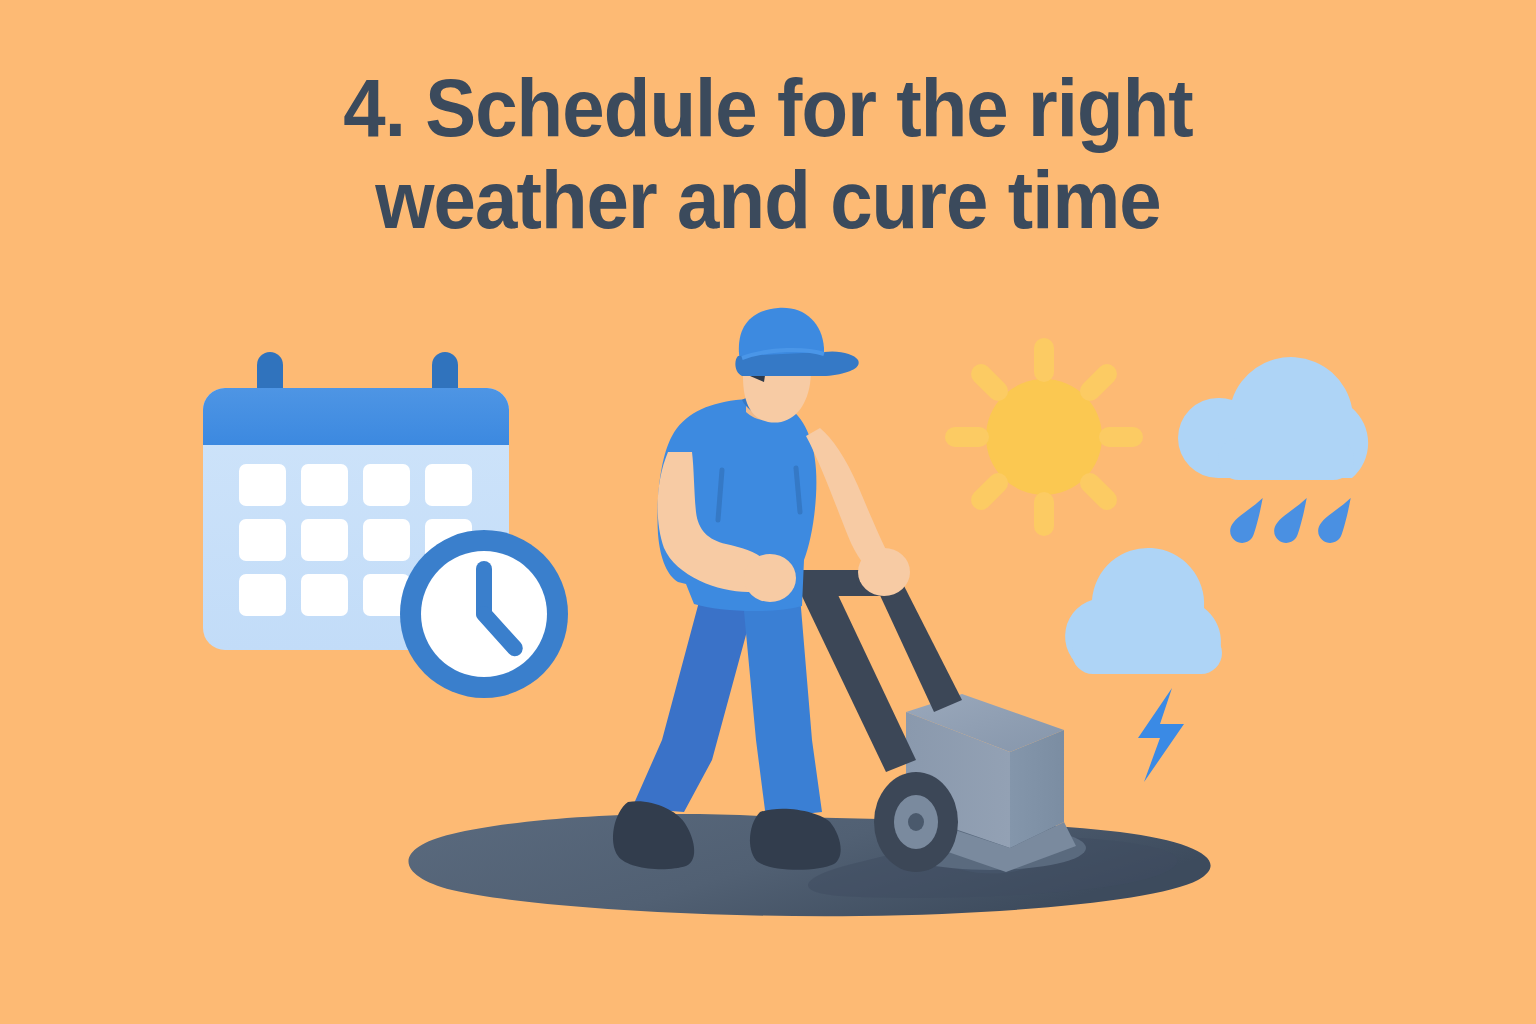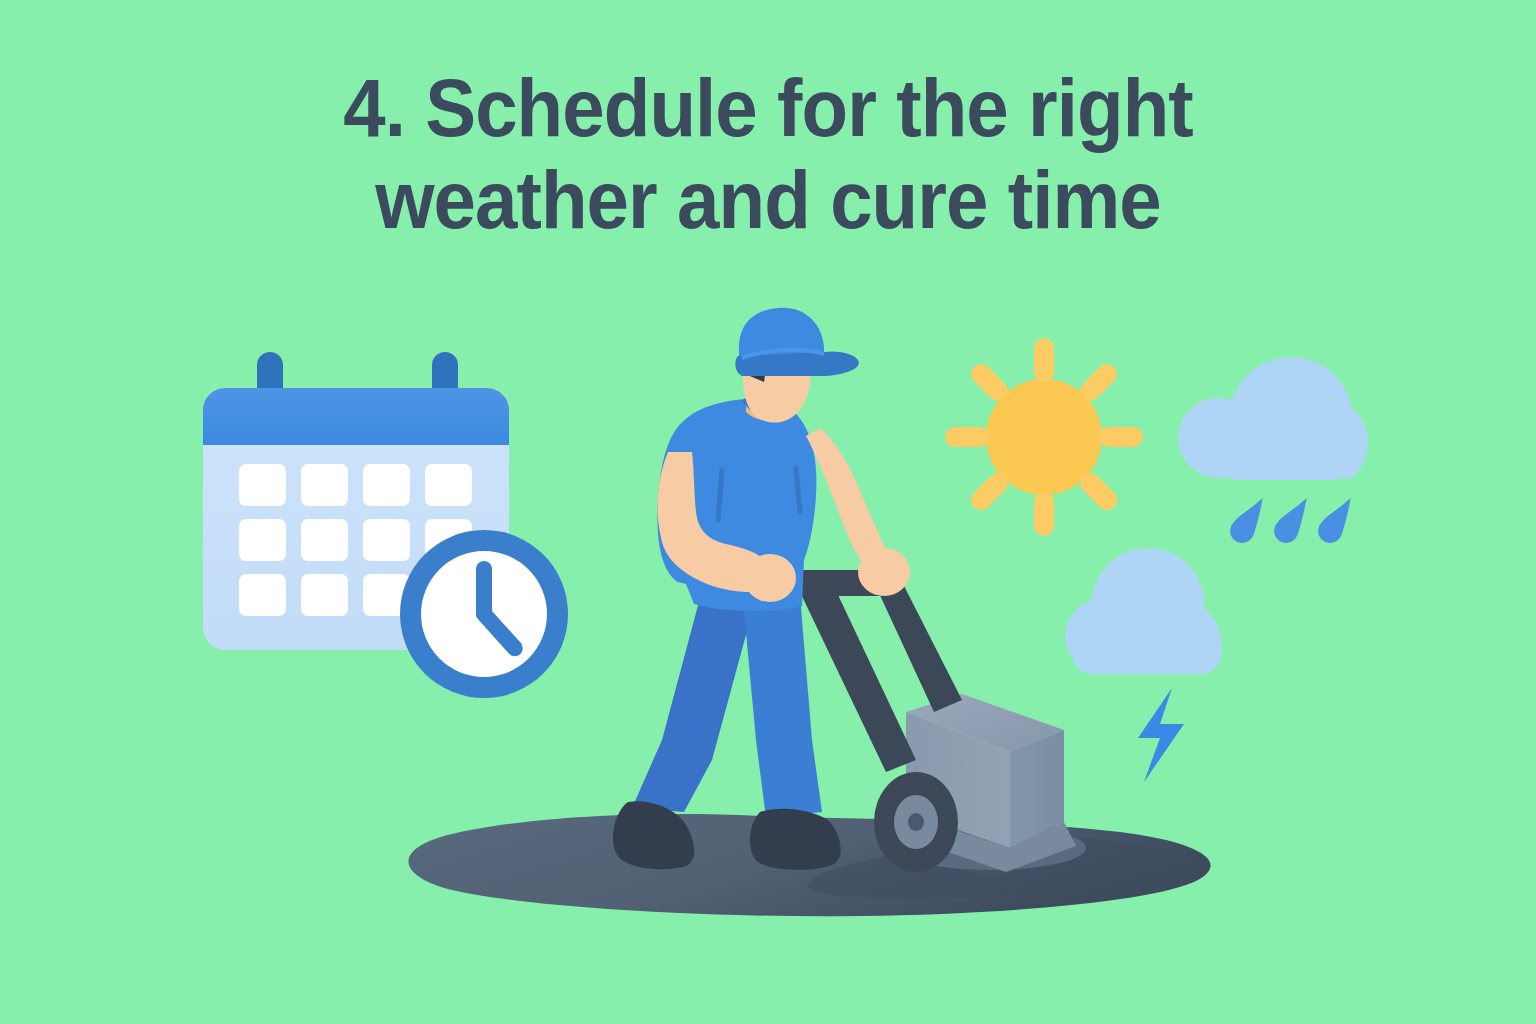--- a/index.html
+++ b/index.html
@@ -45,21 +45,21 @@
     position: absolute;
     left: 0;
     top: 0;
     width: 1536px;
     height: 1024px;
   }
 </style>
 </head>
 <body>
 
-<div id="canvas" style="background: #86efac;">
+<div id="canvas" style="background: #fdba74;">
 
   <div id="title-block" style="color: rgb(59, 74, 92);">
     <span class="tl">4. Schedule for the right</span>
     <span class="tl">weather and cure time</span>
   </div>
 
   <svg id="stage" viewBox="0 0 1536 1024" xmlns="http://www.w3.org/2000/svg">
 
     <defs>
       <linearGradient id="calHeadGrad" x1="0" y1="0" x2="0" y2="1">

